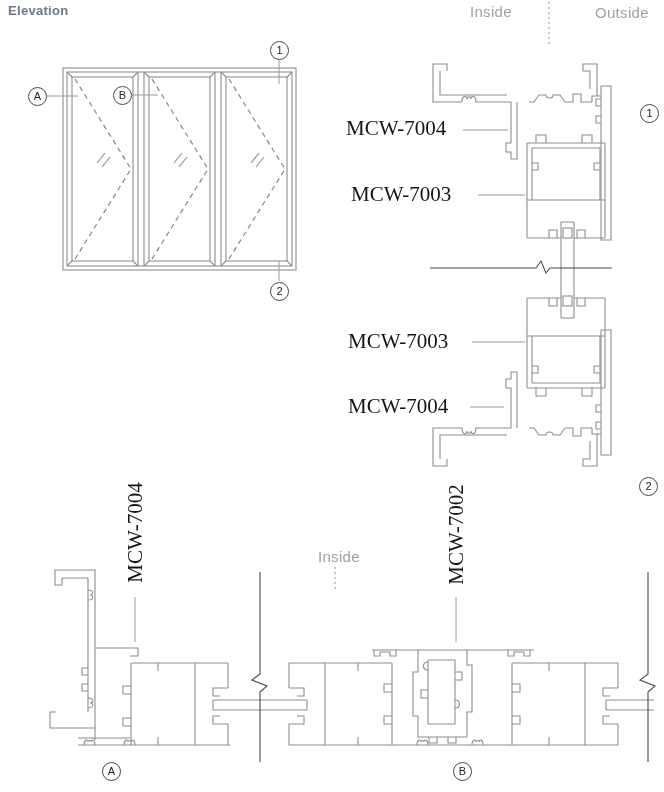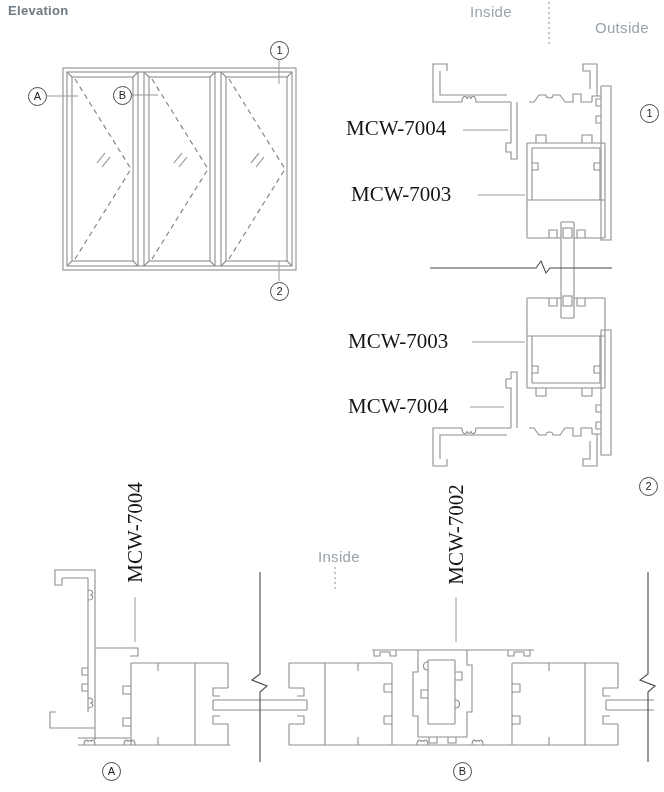--- a/index.html
+++ b/index.html
@@ -117,21 +117,21 @@
 
     <path class="lnd" d="M260,572 V674 L252,680 L267,686 L260,692 V762
              M648,572 V674 L640,680 L655,686 L648,692 V762"></path>
 
     <path class="dot" d="M549,2 V47 M335,567 V592"></path>
   </svg>
 
   <div class="t-title">Elevation</div>
 
   <div class="t-muted" style="left:470px;top:3px;">Inside</div>
-  <div class="t-muted" style="left:595px;top:19px;">Outside</div>
+  <div class="t-muted" style="left:595px;top:4px;">Outside</div>
   <div class="t-muted" style="left:318px;top:548px;">Inside</div>
 
   <div class="mcw" style="left:346px;top:118px;">MCW-7004</div>
   <div class="mcw" style="left:351px;top:184px;">MCW-7003</div>
   <div class="mcw" style="left:348px;top:331px;">MCW-7003</div>
   <div class="mcw" style="left:348px;top:396px;">MCW-7004</div>
   <div class="mcw rot" style="left:85px;top:522px;">MCW-7004</div>
   <div class="mcw rot" style="left:406px;top:524px;">MCW-7002</div>
 
   <div class="mk" style="left:28px;top:87px;">A</div>

